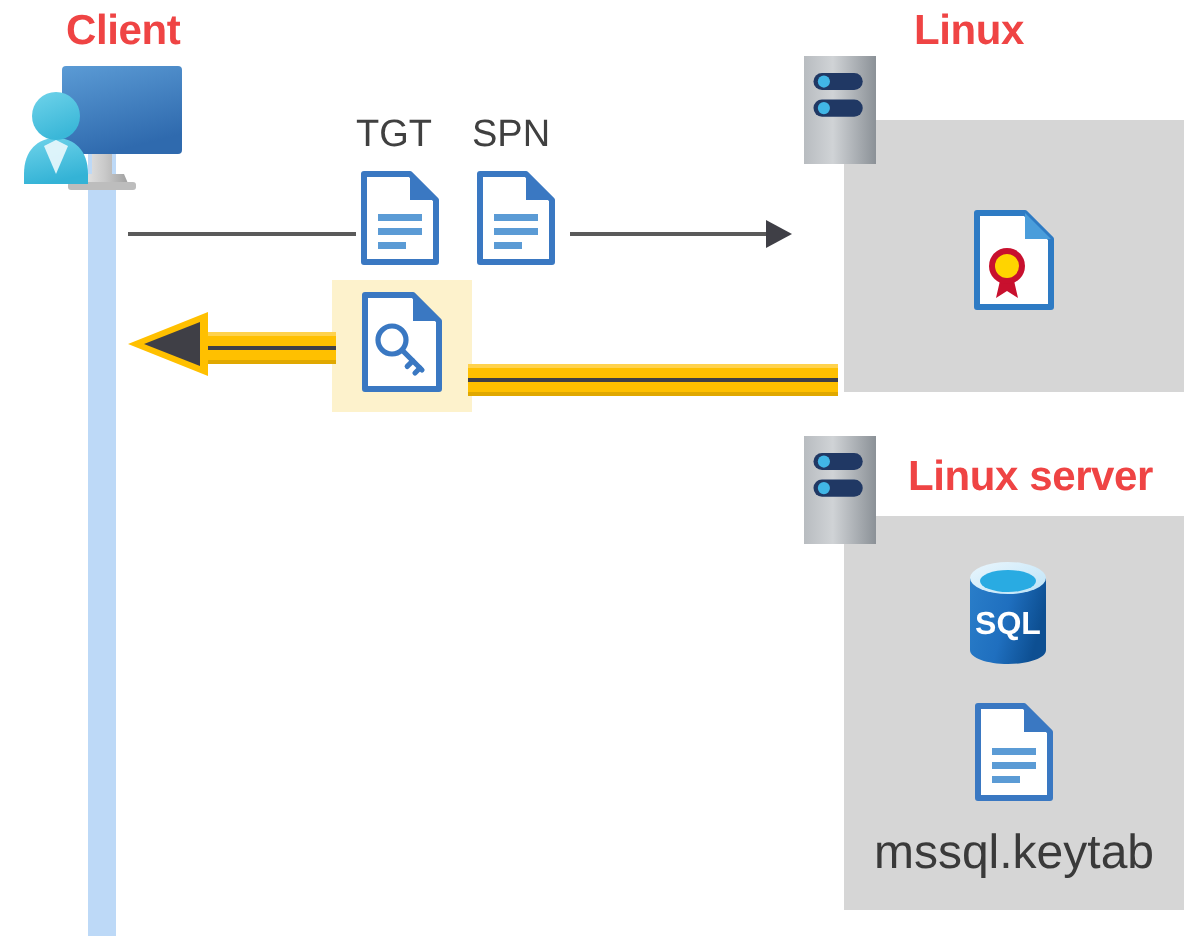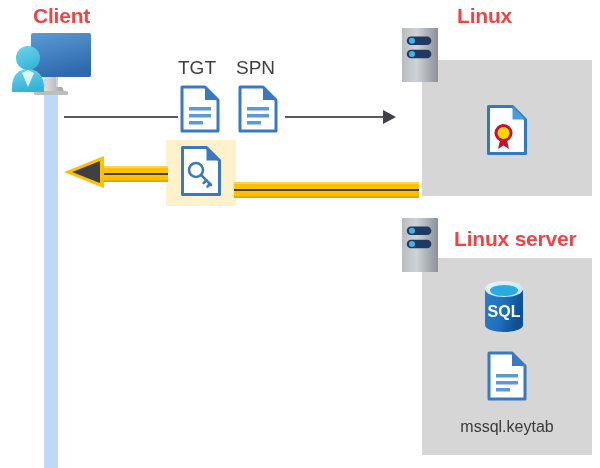--- a/index.html
+++ b/index.html
@@ -27,21 +27,21 @@
     line-height: 25px;
     letter-spacing: -0.2px;
   }
   .label-plain {
     color: #404040;
     font-size: 19px;
     line-height: 22px;
   }
   .label-file {
     color: #3a3a3a;
-    font-size: 16px;
+    font-size: 24px;
     line-height: 24px;
   }
 
   
   #lifeline {
     left: 44px;
     top: 66px;
     width: 14px;
     height: 402px;
     background: #bdd9f7;

